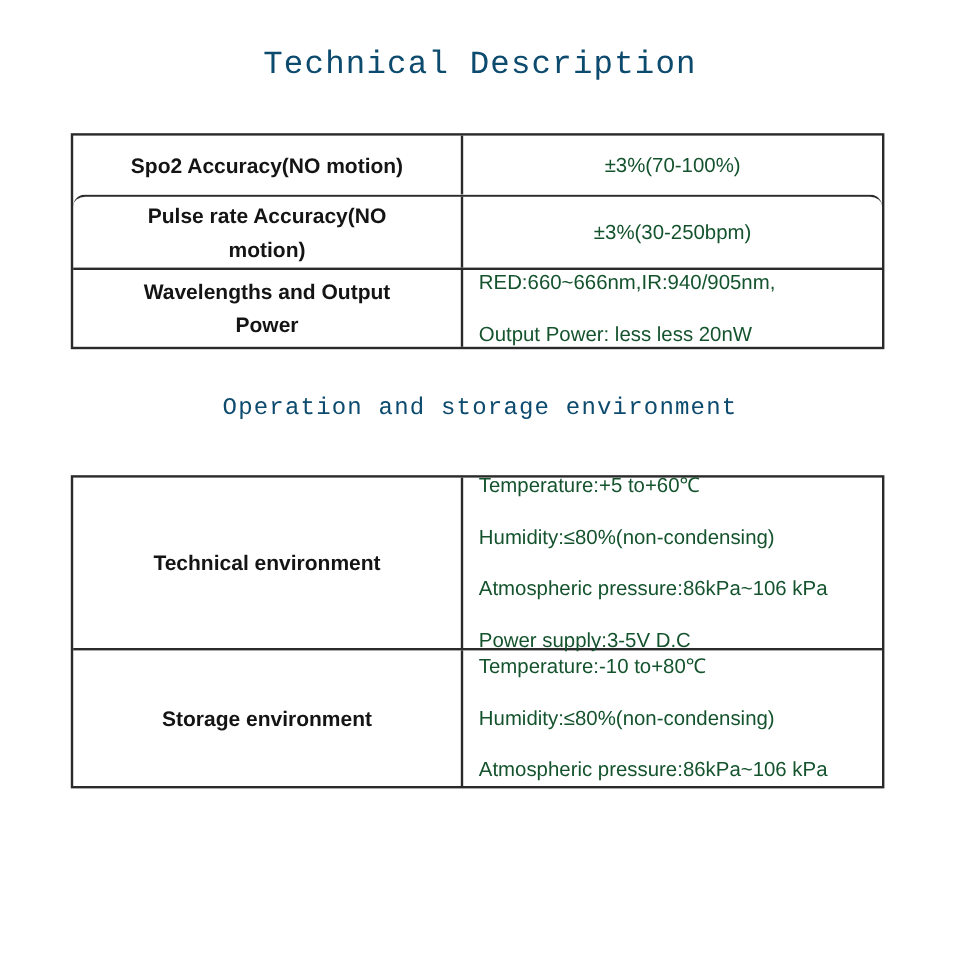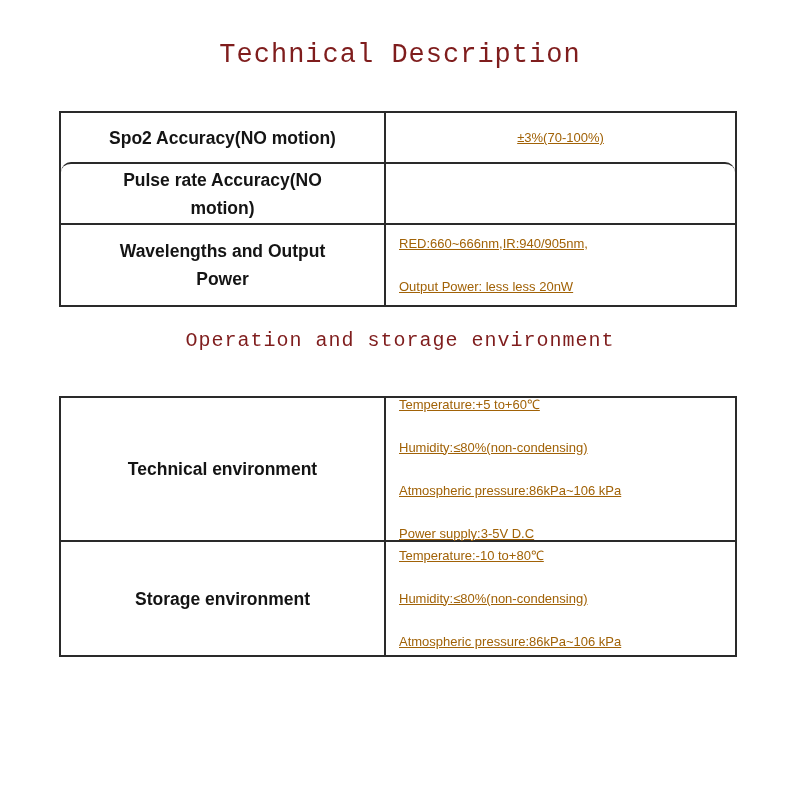--- a/index.html
+++ b/index.html
@@ -12,21 +12,21 @@
     color: #1d1d1d;
     overflow: hidden;
   }
   .doc-title {
     position: absolute;
     left: 0;
     width: 800px;
     text-align: center;
     font-family: "Liberation Mono", monospace;
     font-weight: 400;
-    color: #7f1d1d;
+    color: #0c4a6e;
     letter-spacing: 1px;
     white-space: nowrap;
   }
   .doc-title.t1 { top: 40px; font-size: 27px; }
   .doc-title.t2 { top: 329px; font-size: 20px; }
 
   .tbl {
     position: absolute;
     left: 59px;
     width: 678px;
@@ -52,32 +52,31 @@
     border-right: 2px solid #2a2a2a;
     align-items: center;
     text-align: center;
     font-weight: bold;
     font-size: 17.5px;
     color: #141414;
     line-height: 28px;
   }
   .cell.value {
     flex: 1 1 auto;
-    font-size: 13px;
-    color: #a16207;
+    font-size: 17px;
+    color: #14532d;
     line-height: 28px;
-    text-decoration: underline;
   }
   .cell.value.centered { align-items: center; text-align: center; }
   .cell.value.leftal  { align-items: flex-start; padding-left: 13px; padding-right: 6px; gap: 15px; }
 
   
   .tbl1 .r0 { height: 49px; }
   .tbl1 .r1 { height: 61px; border-radius: 10px; }
-  .tbl1 .r2 { height: 82px; }
+  .tbl1 .r2 { height: 66px; }
   .tbl2 .r0 { height: 142px; }
   .tbl2 .r1 { height: 115px; }
 
   .line { white-space: nowrap; }
 </style>
 </head>
 <body>
 
 <div class="page">
 
@@ -89,20 +88,23 @@
         <div class="line">Spo2 Accuracy(NO motion)</div>
       </div>
       <div class="cell value centered">
         <div class="line">±3%(70-100%)</div>
       </div>
     </div>
     <div class="row r1">
       <div class="cell label">
         <div class="line">Pulse rate Accuracy(NO</div>
         <div class="line">motion)</div>
+      </div>
+      <div class="cell value centered">
+        <div class="line">±3%(30-250bpm)</div>
       </div>
     </div>
     <div class="row r2">
       <div class="cell label">
         <div class="line">Wavelengths and Output</div>
         <div class="line">Power</div>
       </div>
       <div class="cell value leftal">
         <div class="line">RED:660~666nm,IR:940/905nm,</div>
         <div class="line">Output Power: less less 20nW</div>

